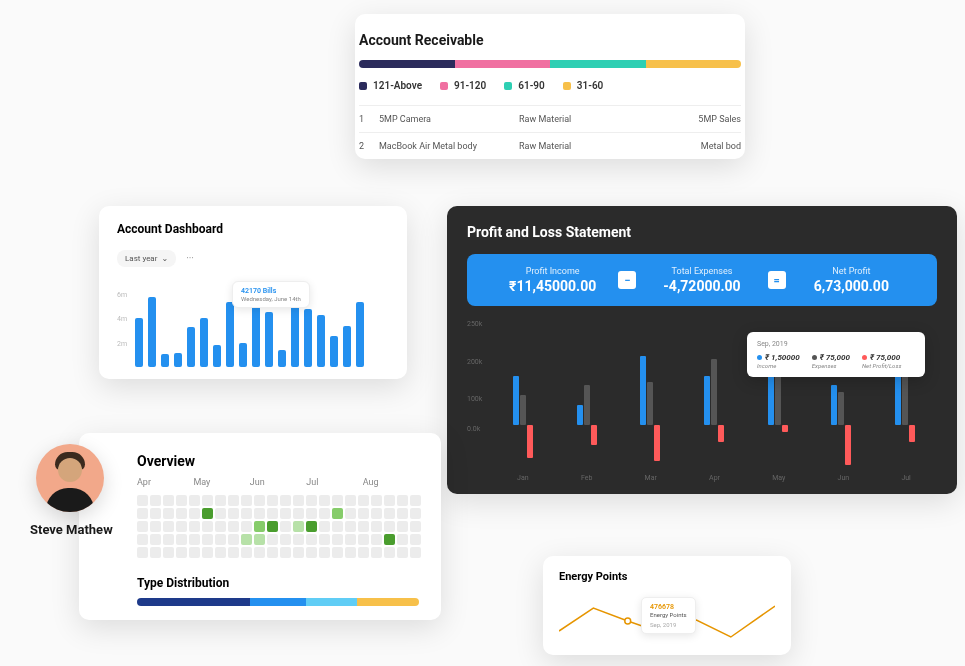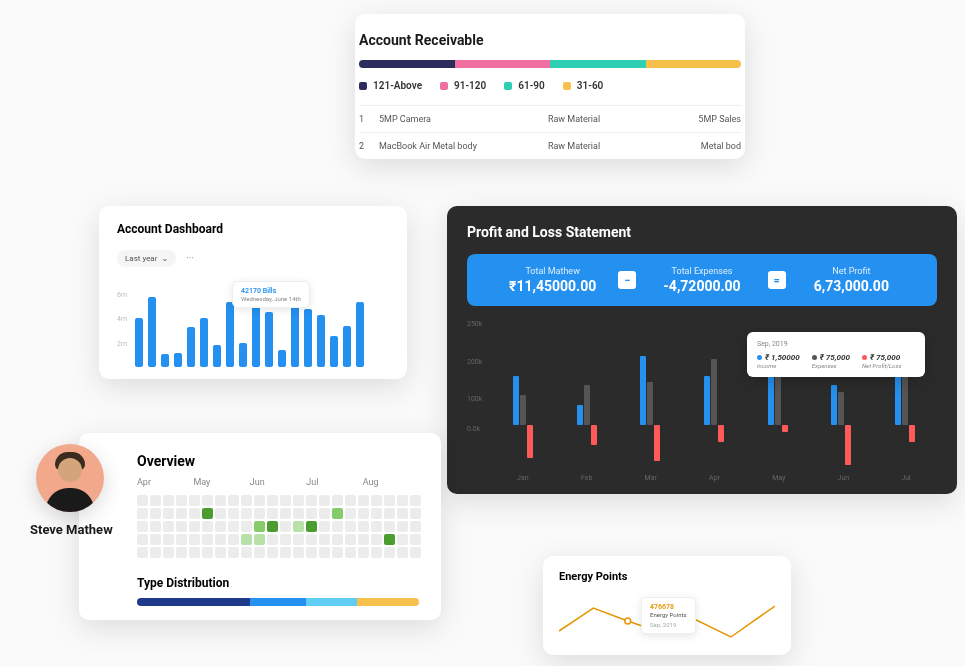--- a/index.html
+++ b/index.html
@@ -12,21 +12,21 @@
 .ar-title { font-size: 14px; font-weight: 700; color: #1a1a1a; margin-bottom: 12px; }
 .ar-bar { display: flex; height: 8px; border-radius: 4px; overflow: hidden; margin-bottom: 12px; }
 .ar-seg { flex: 1; }
 .ar-legend { display: flex; gap: 18px; font-size: 10px; color: #333; margin-bottom: 14px; flex-wrap: wrap; }
 .ar-li { display: flex; align-items: center; gap: 6px; font-weight: 600; }
 .sq { width: 8px; height: 8px; border-radius: 2px; }
 .ar-rows { font-size: 9px; color: #555; }
 .ar-row { display: flex; padding: 8px 0; border-top: 1px solid #eee; }
 .ar-row span:nth-child(1) { width: 20px; }
 .ar-row span:nth-child(2) { width: 140px; }
-.ar-row span:nth-child(3) { width: 110px; text-align: center; }
+.ar-row span:nth-child(3) { width: 110px; }
 .ar-row span:nth-child(4) { flex: 1; text-align: right; overflow: hidden; }
 
 
 .ad { left: 99px; top: 206px; width: 308px; padding: 16px 18px 12px; }
 .ad-title { font-size: 12px; font-weight: 700; margin-bottom: 14px; }
 .ad-head { display: flex; justify-content: space-between; align-items: flex-start; margin-bottom: 10px; }
 .ad-sub { font-size: 10px; font-weight: 600; }
 .ad-sub span { font-weight: 400; color: #888; }
 .ad-upd { font-size: 8px; color: #999; margin-top: 3px; }
 .ad-ctrl { display: flex; gap: 6px; align-items: center; }
@@ -170,21 +170,21 @@
       <div class="ad-tip-t">42170 Bills</div>
       <div class="ad-tip-b">Wednesday, June 14th</div>
     </div>
   </div>
 </div>
 
 <div class="card card-dark pl">
   <div class="pl-title">Profit and Loss Statement</div>
   <div class="pl-sum">
     <div class="pl-col">
-      <div class="pl-lbl">Total Mathew</div>
+      <div class="pl-lbl">Profit Income</div>
       <div class="pl-val">₹11,45000.00</div>
     </div>
     <div class="pl-op">−</div>
     <div class="pl-col">
       <div class="pl-lbl">Total Expenses</div>
       <div class="pl-val">-4,72000.00</div>
     </div>
     <div class="pl-op">=</div>
     <div class="pl-col">
       <div class="pl-lbl">Net Profit</div>

